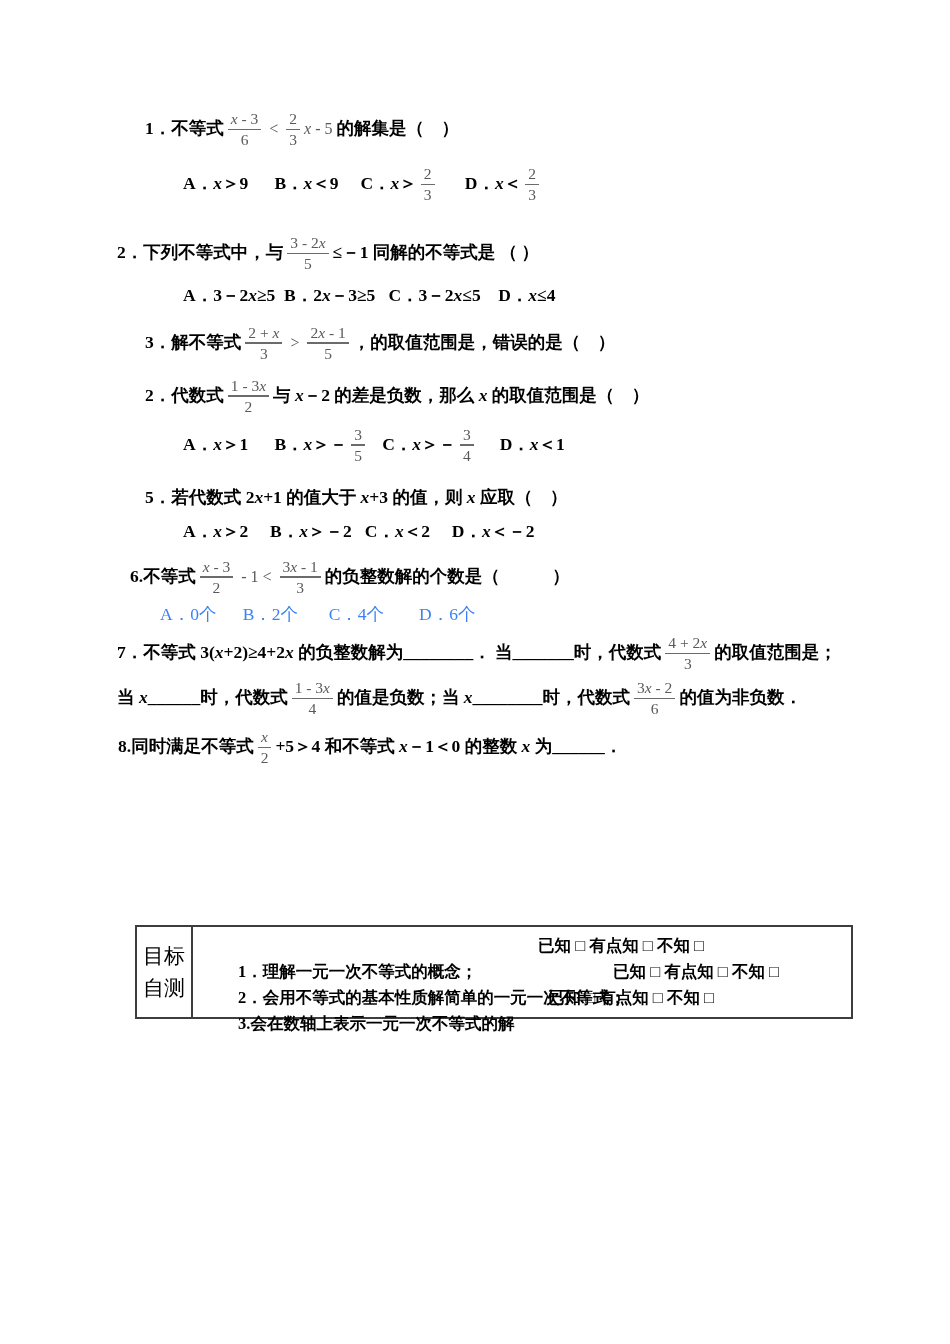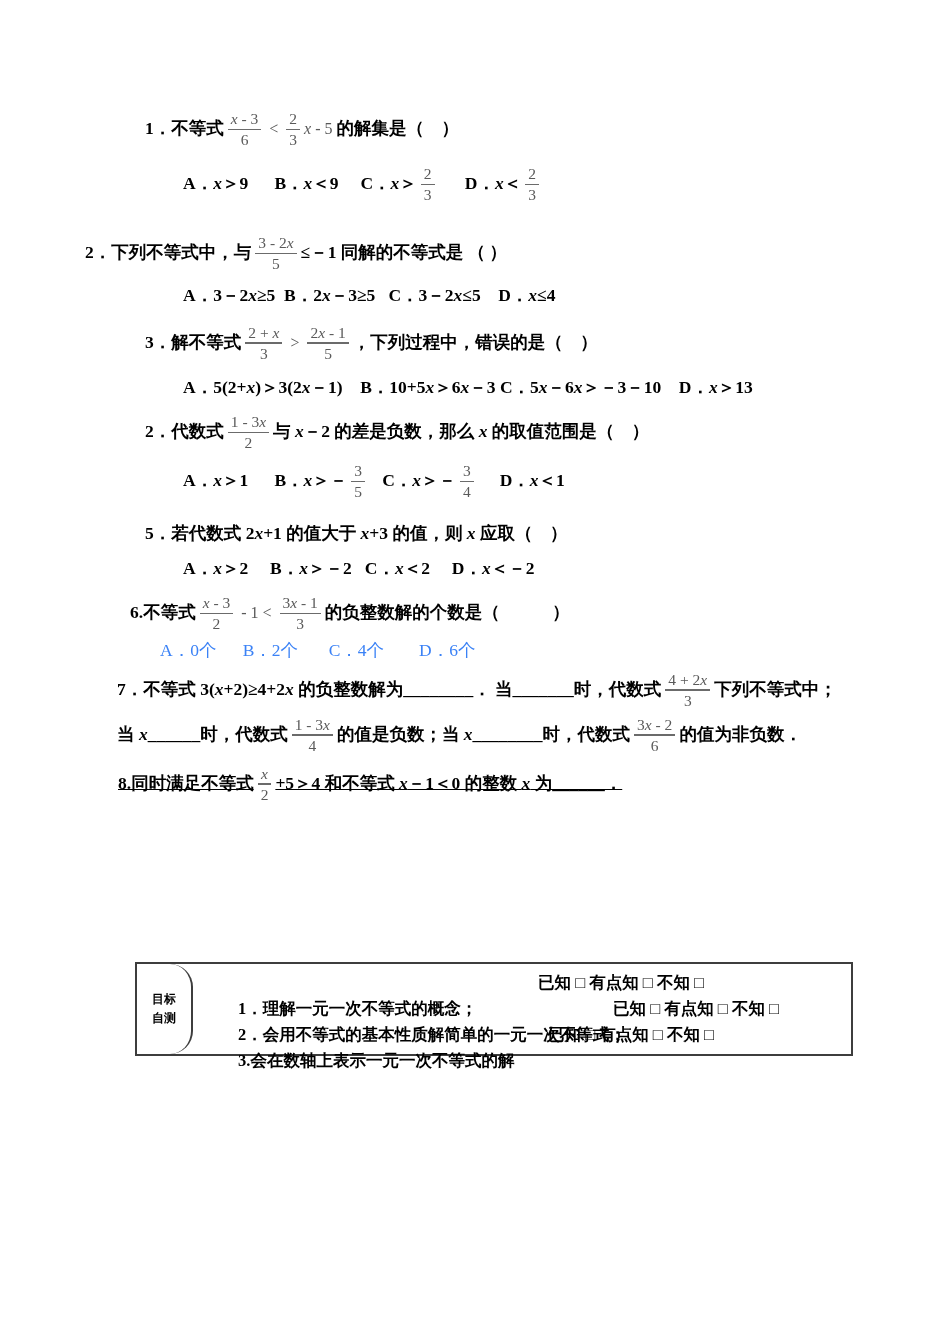--- a/index.html
+++ b/index.html
@@ -25,45 +25,45 @@
     display:inline-flex;flex-direction:column;align-items:center;
     vertical-align:middle;margin:0 4px;
     color:#595959;font-weight:normal;font-style:normal;
     font-size:15.5px;line-height:1.15;
   }
   .frac .bar{align-self:stretch;height:1.4px;background:#6b6b6b;margin:1px 0;}
   .frac .num,.frac .den{padding:0 3px;text-align:center;}
   
   .q1s{margin:0   0 0 145px;}
   .q1o{margin:16px 0 0 183px;}
-  .q2s{margin:30px 0 0 85px;}
+  .q2s{margin:30px 0 0 117px;}
   .q2o{margin:10px 0 0 183px;}
   .q3s{margin:16px 12px 0 145px;}
   .q3o{margin:12px 0 0 183px;}
   .q4s{margin:14px 0 0 145px;}
   .q4o{margin:10px 0 0 183px;}
   .q5s{margin:20px 0 0 145px;}
   .q5o{margin:10px 0 0 183px;}
   .q6s{margin:14px 0 0 130px;}
   .q6o{margin:5px  0 0 160px;}
   .q7a{margin:8px  0 0 117px;}
   .q7b{margin:6px  0 0 117px;}
-  .q8s{margin:10px 0 0 118px;text-decoration:underline;}
+  .q8s{margin:10px 0 0 118px;}
   
   .self-table{
     margin:158px 0 0 135px;
     width:718px;box-sizing:border-box;
     border:2px solid #3d3d3d;
     display:flex;background:#fff;
   }
   .goal-cell{
     width:54px;flex:0 0 54px;
     border-right:2px solid #3d3d3d;
     display:flex;flex-direction:column;justify-content:center;align-items:center;
-    font-size:12px;font-weight:bold;line-height:1.55;border-radius:23px;
+    font-size:21px;font-weight:normal;line-height:1.55;
   }
   .rows-cell{flex:1;padding:6px 0 6px 12px;}
   .trow{position:relative;height:26px;line-height:26px;font-size:16.5px;font-weight:bold;white-space:pre;}
   .trow .marks{position:absolute;top:0;font-weight:bold;}
   .trow.tr1 .marks{left:333px;}
   .trow.tr2 .marks{left:408px;}
   .trow.tr3 .marks{left:343px;}
 </style>
 </head>
 <body>
@@ -74,41 +74,40 @@
     <div class="line q1s"><span class="r-b">1．不等式</span><span class="frac"><span class="num"><i class="var">x</i> - 3</span><span class="bar"></span><span class="den">6</span></span><span class="r-g"> &lt; </span><span class="frac"><span class="num">2</span><span class="bar"></span><span class="den">3</span></span><span class="r-g"><i class="var">x</i> - 5 </span><span class="r-b">的解集是（　）</span></div>
     <div class="line q1o"><span class="r-b">A．<i class="var">x</i>＞9      B．<i class="var">x</i>＜9     C．<i class="var">x</i>＞</span><span class="frac"><span class="num">2</span><span class="bar"></span><span class="den">3</span></span><span class="r-b">      D．<i class="var">x</i>＜</span><span class="frac"><span class="num">2</span><span class="bar"></span><span class="den">3</span></span></div>
   </div>
 
   <div>
     <div class="line q2s"><span class="r-b">2．下列不等式中，与</span><span class="frac"><span class="num">3 - 2<i class="var">x</i></span><span class="bar"></span><span class="den">5</span></span><span class="r-b">≤－1 同解的不等式是 （ ）</span></div>
     <div class="line q2o"><span class="r-b">A．3－2<i class="var">x</i>≥5  B．2<i class="var">x</i>－3≥5   C．3－2<i class="var">x</i>≤5    D．<i class="var">x</i>≤4</span></div>
   </div>
 
   <div>
-    <div class="line q3s"><span class="r-b">3．解不等式</span><span class="frac"><span class="num">2 + <i class="var">x</i></span><span class="bar"></span><span class="den">3</span></span><span class="r-g"> &gt; </span><span class="frac"><span class="num">2<i class="var">x</i> - 1</span><span class="bar"></span><span class="den">5</span></span><span class="r-b">，下列过程中，错误的是（　）</span></div>
-    <div class="line q3o"><span class="r-b">A．5(2+<i class="var">x</i>)＞3(2<i class="var">x</i>－1)    B．10+5<i class="var">x</i>＞6<i class="var">x</i>－3 C．5<i class="var">x</i>－6<i class="var">x</i>＞－3－10    D．<i class="var">x</i>＞13</span></div>
+    <div class="line q3s"><span class="r-b">3．解不等式</span><span class="frac"><span class="num">2 + <i class="var">x</i></span><span class="bar"></span><span class="den">3</span></span><span class="r-g"> &gt; </span><span class="frac"><span class="num">2<i class="var">x</i> - 1</span><span class="bar"></span><span class="den">5</span></span><span class="r-b">，的取值范围是，错误的是（　）</span></div>
   </div>
 
   <div>
     <div class="line q4s"><span class="r-b">2．代数式</span><span class="frac"><span class="num">1 - 3<i class="var">x</i></span><span class="bar"></span><span class="den">2</span></span><span class="r-b">与 <i class="var">x</i>－2 的差是负数，那么 <i class="var">x</i> 的取值范围是（　）</span></div>
     <div class="line q4o"><span class="r-b">A．<i class="var">x</i>＞1      B．<i class="var">x</i>＞－</span><span class="frac"><span class="num">3</span><span class="bar"></span><span class="den">5</span></span><span class="r-b">   C．<i class="var">x</i>＞－</span><span class="frac"><span class="num">3</span><span class="bar"></span><span class="den">4</span></span><span class="r-b">     D．<i class="var">x</i>＜1</span></div>
   </div>
 
   <div>
     <div class="line q5s"><span class="r-b">5．若代数式 2<i class="var">x</i>+1 的值大于 <i class="var">x</i>+3 的值，则 <i class="var">x</i> 应取（　）</span></div>
     <div class="line q5o"><span class="r-b">A．<i class="var">x</i>＞2     B．<i class="var">x</i>＞－2   C．<i class="var">x</i>＜2     D．<i class="var">x</i>＜－2</span></div>
   </div>
 
   <div>
     <div class="line q6s"><span class="r-b">6.不等式</span><span class="frac"><span class="num"><i class="var">x</i> - 3</span><span class="bar"></span><span class="den">2</span></span><span class="r-g"> - 1 &lt; </span><span class="frac"><span class="num">3<i class="var">x</i> - 1</span><span class="bar"></span><span class="den">3</span></span><span class="r-b">的负整数解的个数是（　　　）</span></div>
     <div class="line q6o"><span class="r-n">A．0个      B．2个       C．4个        D．6个</span></div>
   </div>
 
   <div>
-    <div class="line q7a"><span class="r-b">7．不等式 3(<i class="var">x</i>+2)≥4+2<i class="var">x</i> 的负整数解为________． 当_______时，代数式</span><span class="frac"><span class="num">4 + 2<i class="var">x</i></span><span class="bar"></span><span class="den">3</span></span><span class="r-b">下列不等式中；</span></div>
+    <div class="line q7a"><span class="r-b">7．不等式 3(<i class="var">x</i>+2)≥4+2<i class="var">x</i> 的负整数解为________． 当_______时，代数式</span><span class="frac"><span class="num">4 + 2<i class="var">x</i></span><span class="bar"></span><span class="den">3</span></span><span class="r-b">的取值范围是；</span></div>
     <div class="line q7b"><span class="r-b">当 <i class="var">x</i>______时，代数式</span><span class="frac"><span class="num">1 - 3<i class="var">x</i></span><span class="bar"></span><span class="den">4</span></span><span class="r-b">的值是负数；当 <i class="var">x</i>________时，代数式</span><span class="frac"><span class="num">3<i class="var">x</i> - 2</span><span class="bar"></span><span class="den">6</span></span><span class="r-b">的值为非负数．</span></div>
   </div>
 
   <div>
     <div class="line q8s"><span class="r-b">8.同时满足不等式</span><span class="frac"><span class="num"><i class="var">x</i></span><span class="bar"></span><span class="den">2</span></span><span class="r-b">+5＞4 和不等式 <i class="var">x</i>－1＜0 的整数 <i class="var">x</i> 为______．</span></div>
   </div>
 
   <div class="self-table">
     <div class="goal-cell">
       <span>目标</span>

